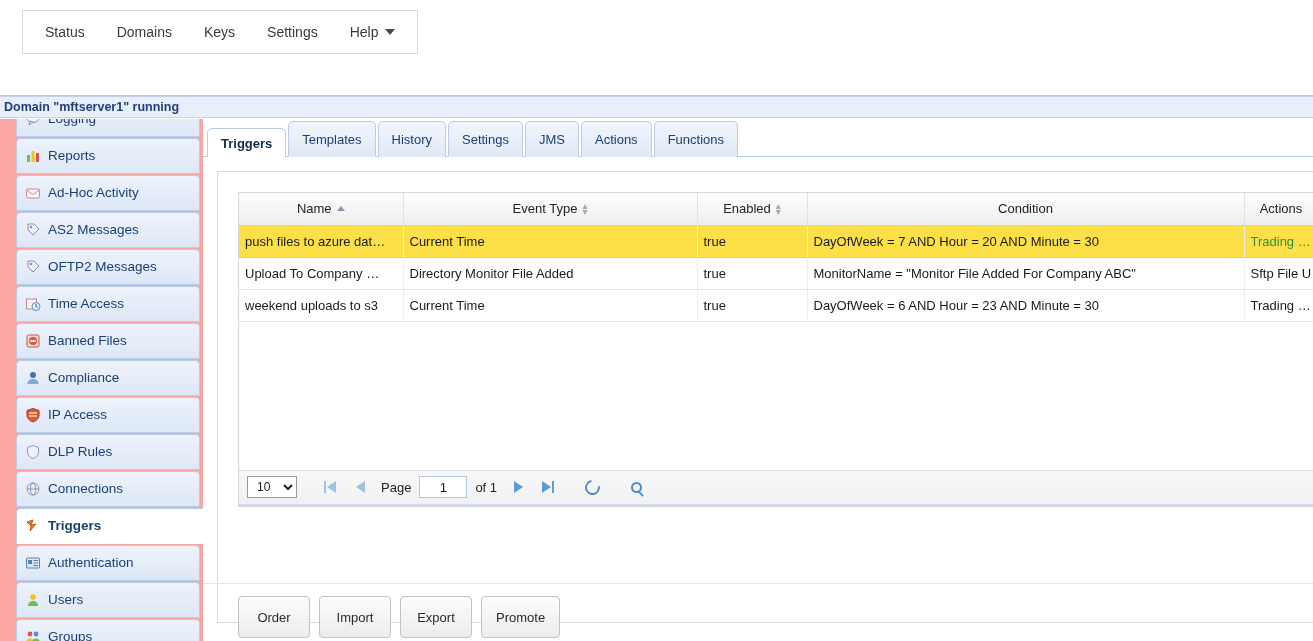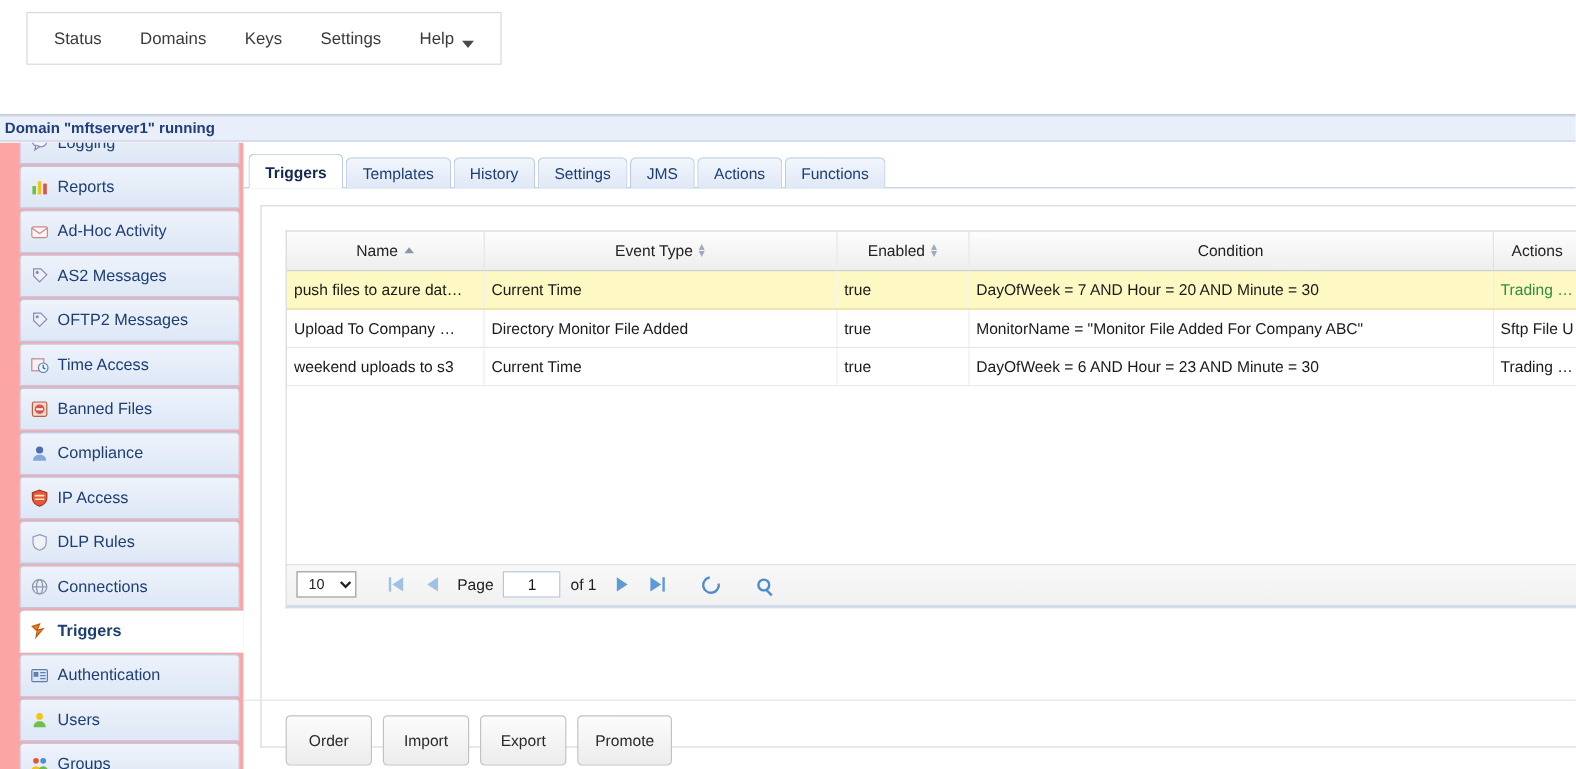--- a/index.html
+++ b/index.html
@@ -26,21 +26,21 @@
     background: #ffffff;
     display: flex; align-items: center;
     padding: 0 6px;
   }
   .menu-item {
     padding: 6px 16px;
     font-size: 14px;
     color: #3a3a3a;
     cursor: default;
     white-space: nowrap;
-    display: flex; align-items: flex-end; gap: 7px;
+    display: flex; align-items: center; gap: 7px;
   }
   .caret-down {
     width: 0; height: 0;
     border-left: 5px solid transparent;
     border-right: 5px solid transparent;
     border-top: 6px solid #4a4a4a;
     display: inline-block;
   }
 
   #flash-message {
@@ -114,21 +114,21 @@
     width: 1110px; height: 522px;
     background: #ffffff;
   }
   #tabstrip {
     position: absolute; left: 4px; top: 9px;
     height: 29px;
     display: flex; align-items: flex-end;
     gap: 2px;
   }
   .tab {
-    height: 26px;
+    height: 36px;
     padding: 0 13px;
     background: linear-gradient(to bottom, #f2f6fc 0%, #dfe8f6 100%);
     border: 1px solid #bccce4;
     border-bottom: none;
     border-radius: 5px 5px 0 0;
     display: flex; align-items: center;
     font-size: 13px;
     color: #1c3f73;
     white-space: nowrap;
   }
@@ -181,21 +181,21 @@
     border-bottom: 1px solid #e6e6e6;
     border-right: 1px solid #eeeeee;
     padding: 7px 6px;
     height: 32px;
     color: #1a1a1a;
     white-space: nowrap;
     overflow: hidden;
     text-overflow: ellipsis;
   }
   tr.row-selected td {
-    background: #fef9c3;
+    background: #fde047;
     border-bottom-color: #e9cf79;
   }
   td.action-cell { color: #2f8f3f; }
   tr.row-selected td.action-cell { color: #2f8f3f; }
   .sort-asc, .sort-both {
     display: inline-block;
     margin-left: 5px;
     vertical-align: middle;
     position: relative; top: -1px;
   }

